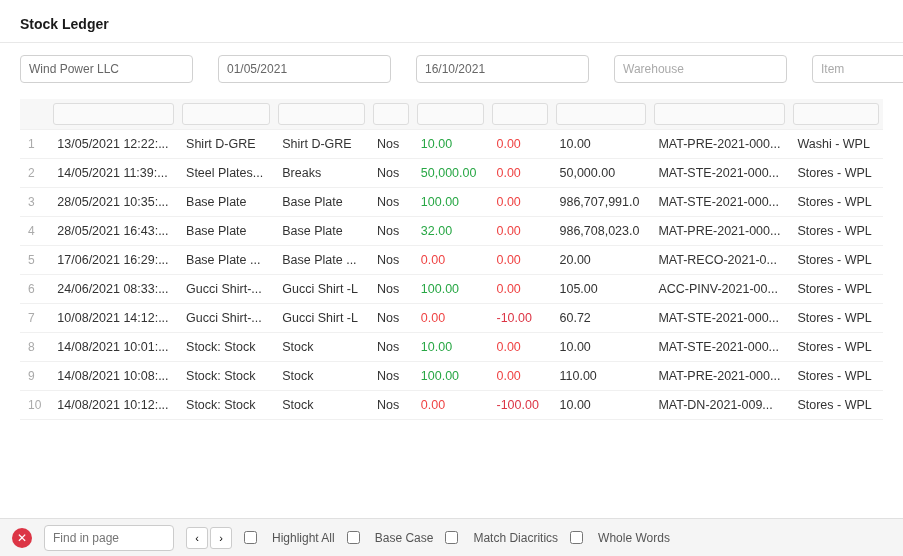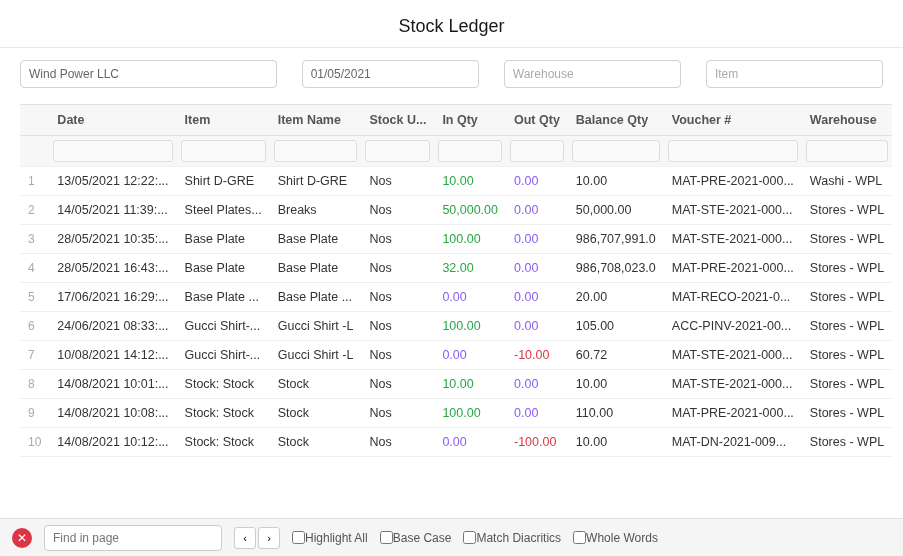--- a/index.html
+++ b/index.html
@@ -14,24 +14,23 @@
       min-height: 556px;
       background: #fff;
       display: flex;
       flex-direction: column;
     }
     .page-header {
       padding: 16px 20px 10px 20px;
       border-bottom: 1px solid #e8e8e8;
     }
     .page-title {
-      font-size: 18px;
-      font-weight: 400;
+      font-size: 14px;
+      font-weight: 700;
       color: #1a1a1a;
-      text-align: center;
     }
     .filters-section {
       padding: 12px 20px 8px 20px;
       background: #fff;
     }
     .filter-row {
       display: flex;
       gap: 25px;
       margin-bottom: 8px;
     }
@@ -85,21 +84,21 @@
     }
     td {
       padding: 7px 8px;
       border-bottom: 1px solid #f0f0f0;
       color: #333;
       white-space: nowrap;
     }
     .row-num { color: #aaa; font-size: 12px; }
     .qty-green { color: #28a745; font-weight: 500; }
     .qty-red { color: #dc3545; font-weight: 400; }
-    .qty-normal { color: #8b5cf6; }
+    .qty-normal { color: #ef4444; }
     .bottom-bar {
       display: flex;
       align-items: center;
       gap: 12px;
       padding: 8px 12px;
       border-top: 1px solid #e0e0e0;
       background: #f5f5f5;
       height: 38px;
     }
     .close-btn {
@@ -110,21 +109,21 @@
       border-radius: 50%;
       color: #fff;
       font-size: 12px;
       cursor: pointer;
       display: flex;
       align-items: center;
       justify-content: center;
       flex-shrink: 0;
     }
     .find-input {
-      width: 178px;
+      width: 130px;
       height: 26px;
       border: 1px solid #ccc;
       border-radius: 4px;
       padding: 0 8px;
       font-size: 12px;
     }
     .find-nav {
       display: flex;
       gap: 2px;
     }
@@ -136,59 +135,48 @@
       border-radius: 3px;
       cursor: pointer;
       font-size: 11px;
       display: flex;
       align-items: center;
       justify-content: center;
     }
     .checkbox-group {
       display: flex;
       align-items: center;
-      gap: 0;
+      gap: 15px;
       font-size: 12px;
       color: #555;
     }
     .checkbox-group input { cursor: pointer; }
   </style>
 </head>
 <body>
 
 <div class="page-container">
 
   <div class="page-header">
     <h1 class="page-title">Stock Ledger</h1>
   </div>
 
   <div class="filters-section">
     <div class="filter-row">
       <input class="filter-input filter-wide" value="Wind Power LLC" placeholder="Wind Power LLC" style="">
       <input class="filter-input filter-medium" value="01/05/2021" placeholder="01/05/2021" style="">
+      <input class="filter-input filter-medium" value="16/10/2021" placeholder="16/10/2021" style="">
       <input class="filter-input filter-medium" placeholder="Warehouse" style="">
       <input class="filter-input filter-medium" placeholder="Item" style="">
     </div>
   </div>
 
   <div class="table-container">
     <table>
       <thead>
-        <tr>
-          <th></th>
-          <th>Date</th>
-          <th>Item</th>
-          <th>Item Name</th>
-          <th>Stock U...</th>
-          <th>In Qty</th>
-          <th>Out Qty</th>
-          <th>Balance Qty</th>
-          <th>Voucher #</th>
-          <th>Warehouse</th>
-        </tr>
         <tr class="filter-row-table">
           <td></td>
           <td><input style=""></td>
           <td><input style=""></td>
           <td><input style=""></td>
           <td><input style=""></td>
           <td><input style=""></td>
           <td><input style=""></td>
           <td><input style=""></td>
           <td><input style=""></td>

